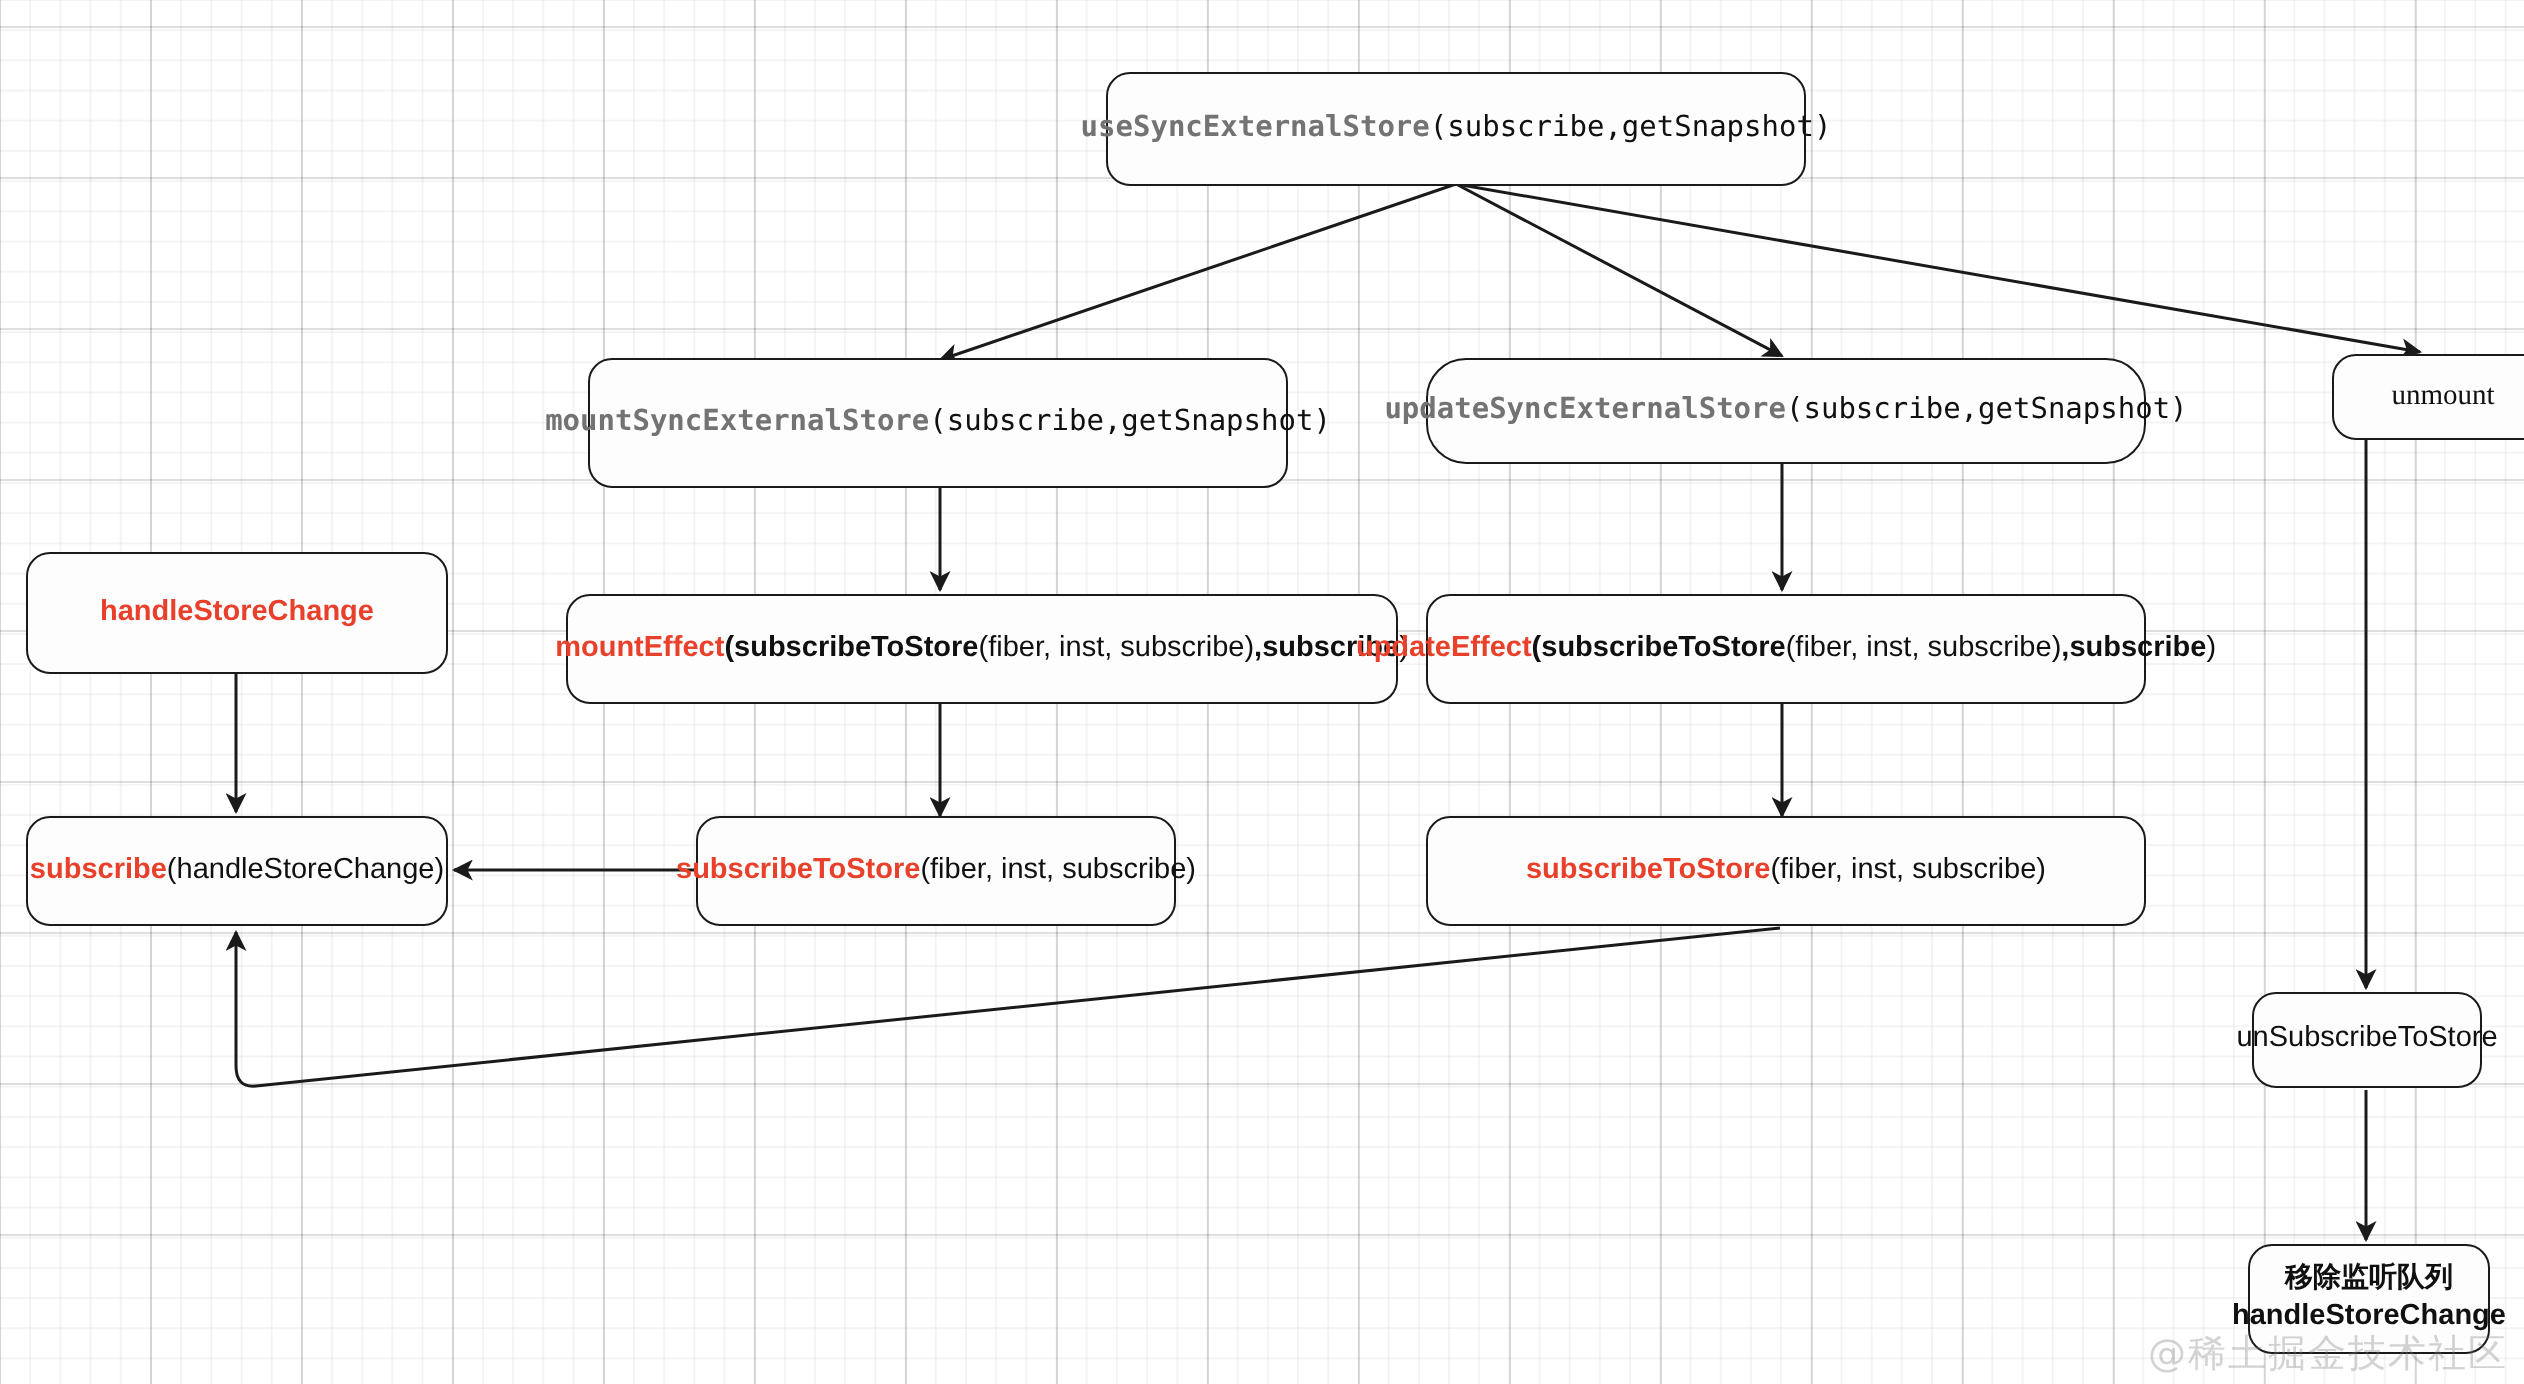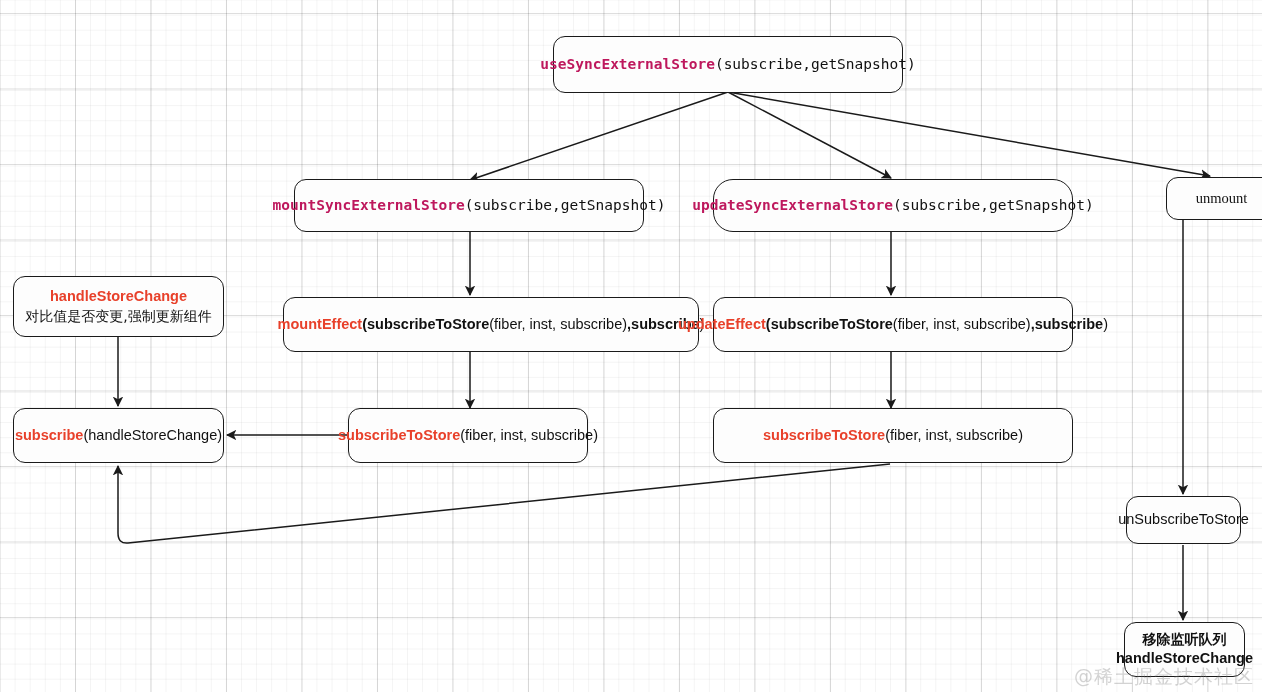--- a/index.html
+++ b/index.html
@@ -61,21 +61,21 @@
 
   .mono {
     font-family: "DejaVu Sans Mono", "Liberation Mono", monospace;
     font-size: 14.5px;
   }
   .sans {
     font-family: "Liberation Sans", sans-serif;
     font-size: 14.5px;
   }
 
-  .red   { color: #be185d; font-weight: bold; }
+  .red   { color: #737373; font-weight: bold; }
   .redn  { color: #e8402a; font-weight: bold; }
   .b     { font-weight: bold; }
 
   .node .line { white-space: nowrap; }
 
   .cn {
     font-family: "DejaVu Sans", sans-serif;
     font-size: 14px;
     color: #101010;
   }
@@ -123,21 +123,21 @@
 
     <path d="M 1183 220 L 1183 494" marker-end="url(#arrow)"></path>
     <path d="M 1183 545 L 1183 620" marker-end="url(#arrow)"></path>
   </g>
 </svg>
 
 <div class="node mono" style="left:553px; top:36px; width:350px; height:57px;">
   <span class="line"><span class="red">useSyncExternalStore</span><span>(subscribe,getSnapshot)</span></span>
 </div>
 
-<div class="node mono" style="left:294px; top:179px; width:350px; height:53px;align-items:center;">
+<div class="node mono" style="left:294px; top:179px; width:350px; height:65px;align-items:center;">
   <span class="line"><span class="red">mountSyncExternalStore</span><span>(subscribe,getSnapshot)</span></span>
 </div>
 
 <div class="node mono" style="left:713px; top:179px; width:360px; height:53px;border-radius:20px;">
   <span class="line"><span class="red">updateSyncExternalStore</span><span>(subscribe,getSnapshot)</span></span>
 </div>
 
 <div class="node sans" style="left:1166px; top:177px; width:111px; height:43px;font-family:Liberation Serif, serif;">
   <span class="line">unmount</span>
 </div>
@@ -145,21 +145,20 @@
 <div class="node sans" style="left:283px; top:297px; width:416px; height:55px;">
   <span class="line"><span class="redn">mountEffect</span><span class="b">(</span><span class="b">subscribeToStore</span><span>(fiber, inst, subscribe)</span><span class="b">,</span><span class="b">subscribe</span><span>)</span></span>
 </div>
 
 <div class="node sans" style="left:713px; top:297px; width:360px; height:55px;">
   <span class="line"><span class="redn">updateEffect</span><span class="b">(</span><span class="b">subscribeToStore</span><span>(fiber, inst, subscribe)</span><span class="b">,</span><span class="b">subscribe</span><span>)</span></span>
 </div>
 
 <div class="node sans" style="left:13px; top:276px; width:211px; height:61px;">
   <span class="line redn">handleStoreChange</span>
-  <span class="line cn">对比值是否变更,强制更新组件</span>
 </div>
 
 <div class="node sans" style="left:13px; top:408px; width:211px; height:55px;align-items:center;">
   <span class="line"><span class="redn">subscribe</span><span>(handleStoreChange)</span></span>
 </div>
 
 <div class="node sans" style="left:348px; top:408px; width:240px; height:55px;">
   <span class="line"><span class="redn">subscribeToStore</span><span>(fiber, inst, subscribe)</span></span>
 </div>
 

